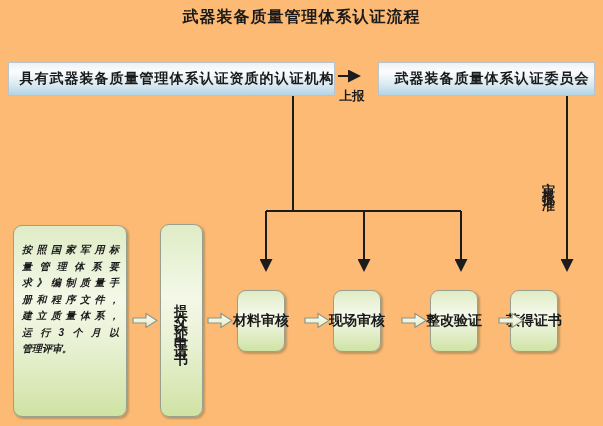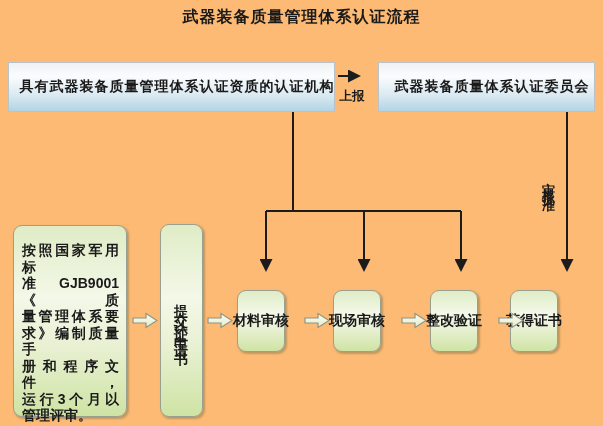--- a/index.html
+++ b/index.html
@@ -6,21 +6,21 @@
   #canvas{
     position:relative;width:603px;height:426px;background:#fdba74;
     font-family:"Liberation Sans",sans-serif;color:#1a1a1a;overflow:hidden;
   }
   .title{
     position:absolute;left:0;top:7px;width:603px;text-align:center;
     font-size:16px;font-weight:bold;letter-spacing:1px;
   }
   
   .bluebox{
-    position:absolute;top:62px;height:50px;
+    position:absolute;top:62px;height:34px;
     background:linear-gradient(180deg,#eef2f4 0%,#fbfcfd 28%,#d9e9f1 68%,#b2d4e5 100%);
     border:1px solid #b9c3c9;box-sizing:border-box;
     display:flex;align-items:center;justify-content:center;
     font-size:14px;font-weight:bold;letter-spacing:1px;white-space:nowrap;padding-left:11px;
   }
   #certifier-box{left:8px;width:327px;}
   #committee-box{left:378px;width:217px;}
   .report-label{
     position:absolute;left:336px;top:88px;width:32px;text-align:center;
     font-size:12.5px;font-weight:bold;
@@ -28,22 +28,22 @@
   
   .greenbox{
     position:absolute;box-sizing:border-box;
     background:linear-gradient(180deg,#dfecc6 0%,#f4f8e8 38%,#e9f1d4 62%,#cfe3a4 100%);
     border:1px solid #9aa08f;border-radius:9px;
     box-shadow:1.5px 1.5px 2px rgba(80,90,60,0.35);
     font-weight:bold;
   }
   #prep-box{left:13px;top:225px;width:114px;height:192px;padding:16px 7px 0 8px;}
   .prep-line{
-    font-size:14px;line-height:16.5px;
-    text-align:justify;text-align-last:justify;
+    font-size:10px;line-height:16.5px;
+    text-align:justify;text-align-last:justify;font-style:italic;
   }
   .prep-line.last{text-align-last:left;}
   #submit-box{
     left:160px;top:224px;width:43px;height:193px;
     display:flex;align-items:center;justify-content:center;
   }
   .vtext{
     writing-mode:vertical-rl;text-orientation:upright;
     font-size:14px;font-weight:bold;letter-spacing:8px;
   }
@@ -92,24 +92,24 @@
       <path d="M567,96 V270" marker-end="url(#ah)"></path>
     </g>
   </svg>
 
   <div class="bluebox" id="certifier-box">具有武器装备质量管理体系认证资质的认证机构</div>
   <div class="report-label">上报</div>
   <div class="bluebox" id="committee-box">武器装备质量体系认证委员会</div>
 
   <div class="greenbox" id="prep-box">
     <div class="prep-line">按照国家军用标</div>
-    <div class="prep-line">准GJB9001《质</div>
     <div class="prep-line">量管理体系要</div>
     <div class="prep-line">求》编制质量手</div>
     <div class="prep-line">册和程序文件，</div>
+    <div class="prep-line">建立质量体系，</div>
     <div class="prep-line">运行3个月以</div>
     <div class="prep-line last">管理评审。</div>
   </div>
 
   <div class="greenbox" id="submit-box">
     <span class="vtext">提交认证申请书</span>
   </div>
 
   <div class="greenbox stepbox" id="step-material">材料审核</div>
   <div class="greenbox stepbox" id="step-site">现场审核</div>

